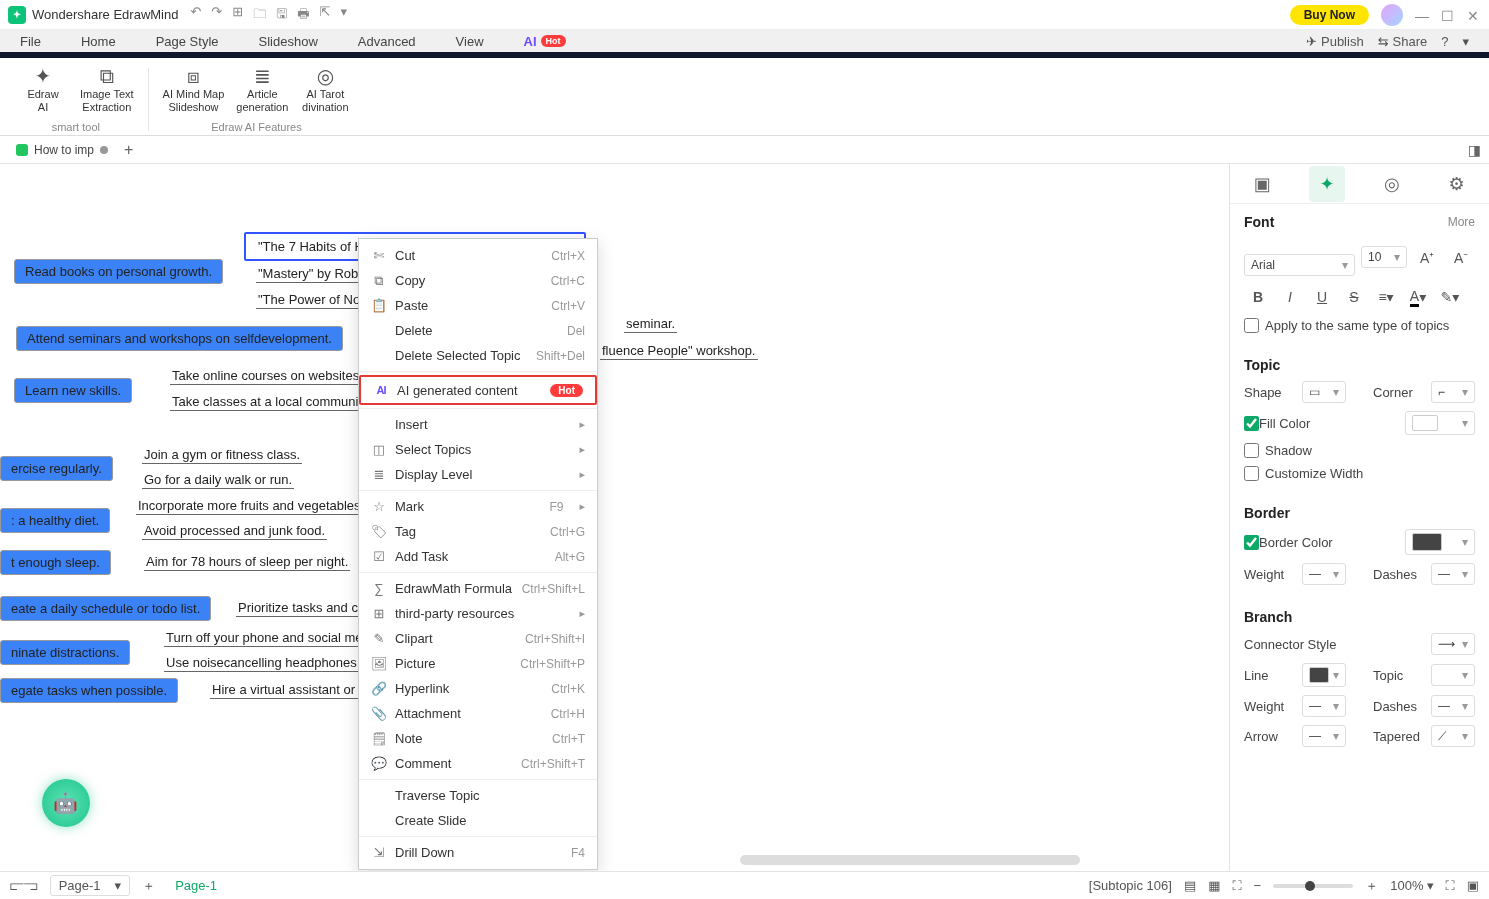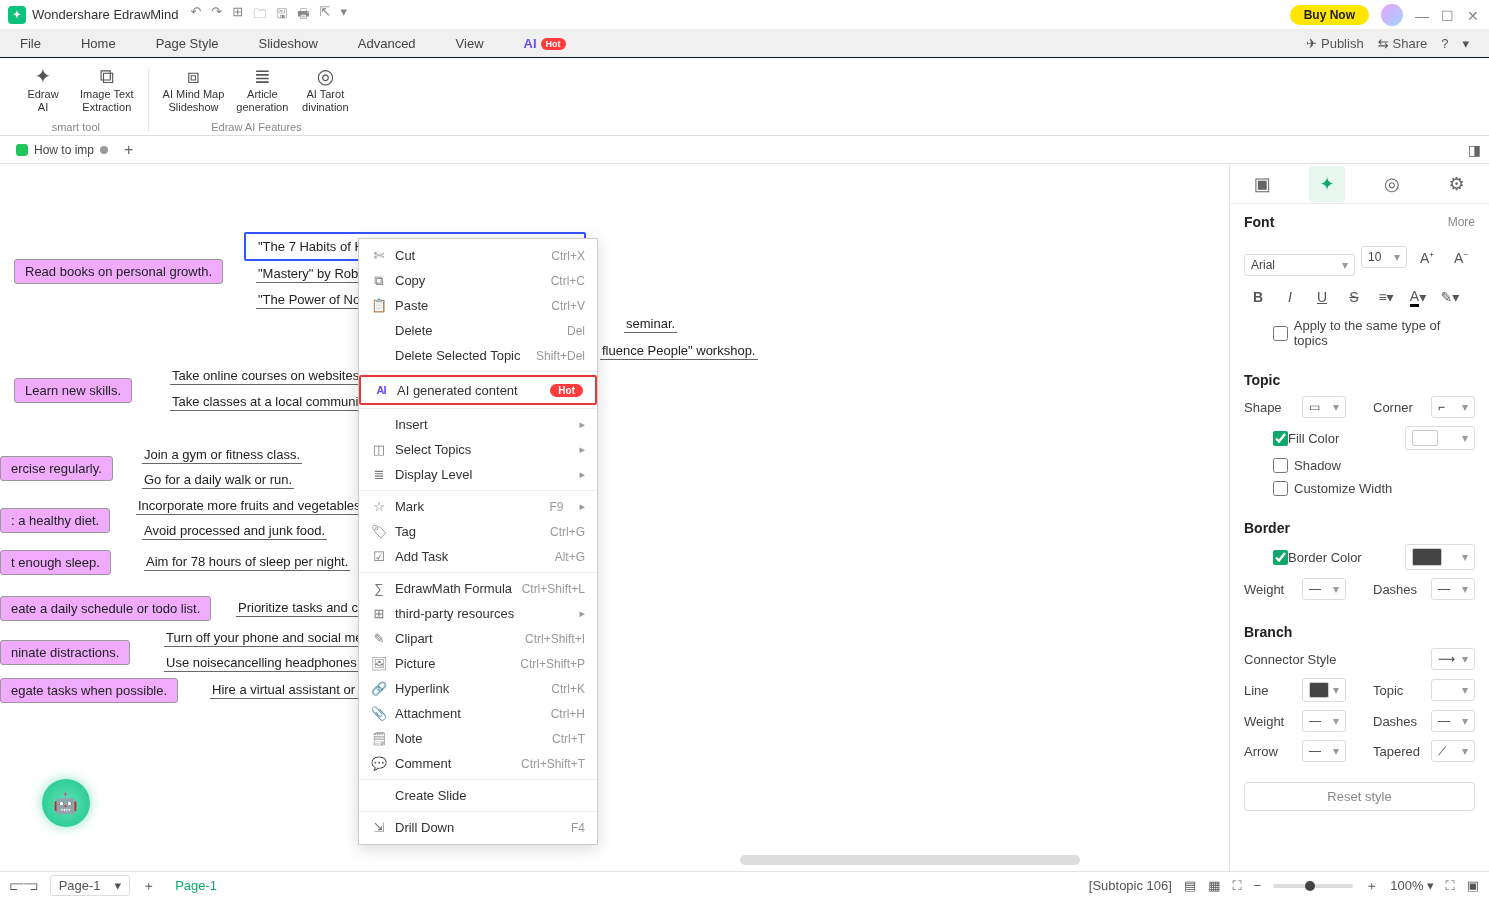--- a/index.html
+++ b/index.html
@@ -7,21 +7,21 @@
 
 .titlebar { height: 30px; background: #fff; display: flex; align-items: center; padding: 0 8px; border-bottom: 1px solid #eee; }
 .titlebar .logo { width: 18px; height: 18px; background: #0dc37a; border-radius: 4px; margin-right: 6px; display:flex;align-items:center;justify-content:center;color:#fff;font-size:10px;font-weight:bold;}
 .titlebar .title { font-size: 13px; color: #333; }
 .titlebar .qa-icons { margin-left: 12px; display: flex; gap: 10px; color: #888; font-size: 13px; }
 .titlebar .right { margin-left: auto; display: flex; align-items: center; gap: 12px; }
 .buy-now { background: #ffe500; border-radius: 12px; padding: 3px 14px; font-size: 12px; font-weight: bold; color: #222; }
 .avatar { width: 22px; height: 22px; border-radius: 50%; background: linear-gradient(135deg,#e6a3ff,#a3d4ff);}
 .win-btn { width: 14px; height: 14px; color: #888; font-size: 14px; }
 
-.menubar { height: 28px; background: #f0f0f0; display: flex; align-items: center; padding: 0 20px; gap: 40px; border-bottom: 1px solid #0f172a; }
+.menubar { height: 28px; background: #f0f0f0; display: flex; align-items: center; padding: 0 20px; gap: 40px; border-bottom: 6px solid #0f172a; }
 .menubar .item { font-size: 13px; color: #444; }
 .menubar .ai-tab { display:flex; align-items:center; gap:4px; }
 .menubar .hot-badge { background:#ff3b3b; color:#fff; font-size:9px; padding:1px 5px; border-radius:6px; font-weight:bold;}
 .menubar .right { margin-left:auto; display:flex; gap:14px; align-items:center; color:#555;}
 .menubar .right .link { display:flex; align-items:center; gap:4px; font-size:13px;}
 
 .ribbon { height: 78px; background: #fff; border-bottom: 1px solid #ddd; display: flex; padding: 6px 10px 0; }
 .ribbon-group { display:flex; flex-direction:column; align-items:center; padding: 0 8px; }
 .ribbon-group-items { display:flex; gap: 12px; height:58px; align-items:flex-start; }
 .ribbon-btn { display:flex; flex-direction:column; align-items:center; justify-content:flex-start; font-size:11px; color:#333; gap:2px; min-width:50px; text-align:center; line-height:1.2;}
@@ -32,21 +32,21 @@
 .tabbar { height: 28px; background: #fff; border-bottom: 1px solid #e5e5e5; display:flex; align-items:center; padding:0 8px;}
 .tabbar .tab { display:flex; align-items:center; gap:6px; font-size:12px; color:#444; padding: 0 8px;}
 .tabbar .tab .dot { width:8px;height:8px;border-radius:50%;background:#999;}
 .tabbar .badge { width:12px;height:12px;background:#22c55e;border-radius:3px;}
 .tabbar .plus { margin-left: 8px; font-size:16px; color:#666;}
 .tabbar .right-toggle { margin-left:auto; font-size:14px; color:#666;}
 
 .workspace { position:absolute; top:164px; bottom:28px; left:0; right:0; display:flex; }
 .canvas { flex:1; background:#fff; position:relative; overflow:hidden; }
 .canvas .mnode { position:absolute; font-size:13px; color:#222; white-space:nowrap; }
-.canvas .mnode.boxed { border:1px solid #999; border-radius:3px; padding:4px 10px; background:#f0abfc; }
+.canvas .mnode.boxed { border:1px solid #999; border-radius:3px; padding:4px 10px; background:#3b82f6; }
 .canvas .mnode.ul { border-bottom:1px solid #666; padding: 0 2px 1px; }
 .canvas .mnode.selected { border:2px solid #3355ff; padding:5px 12px; background:#fff; border-radius:2px; }
 
 .fab { position:absolute; left:42px; bottom:44px; width:48px;height:48px; border-radius:50%; background: radial-gradient(circle,#5ee3b6,#1cc48a); box-shadow:0 0 12px rgba(40,200,150,0.5); display:flex;align-items:center;justify-content:center; color:#fff; font-size:20px;}
 
 .hscroll { position:absolute; bottom:6px; left:740px; width:340px; height:10px; background:#ddd; border-radius:5px;}
 
 .context-menu { position:absolute; left:358px; top:74px; width:240px; background:#fff; border:1px solid #ccc; box-shadow:0 4px 16px rgba(0,0,0,0.15); padding:4px 0; font-size:13px;}
 .cm-item { display:flex; align-items:center; padding: 4px 12px; height:25px; color:#333; gap:8px; position:relative;}
 .cm-item .cm-icon { width:16px; text-align:center; color:#777; font-size:13px;}
@@ -63,21 +63,21 @@
 .sp-tab.active { background:#e7f7ef; color:#0ea968;}
 .sp-section { padding: 10px 14px 6px; }
 .sp-head { display:flex; justify-content:space-between; align-items:center; font-weight:600; font-size:14px; margin-bottom:8px; color:#222;}
 .sp-head .more { font-weight:400; font-size:12px; color:#888;}
 .sp-row { display:flex; align-items:center; gap:6px; margin-bottom:8px; font-size:13px; color:#444;}
 .sp-select { border:1px solid #ddd; border-radius:3px; padding:3px 6px; font-size:12px; background:#fff; display:flex; align-items:center; gap:4px; min-width:0;}
 .sp-select.flex1 { flex:1;margin-top:16px; }
 .sp-select .caret { margin-left:auto; color:#999;}
 .sp-iconbtn { width:28px;height:26px;border:1px solid transparent;border-radius:3px;display:flex;align-items:center;justify-content:center;font-size:14px;color:#555;}
 .fmt-row { display:flex; gap:4px;}
-.sp-check { display:flex; align-items:center; font-size:13px;margin-left:29px;}
+.sp-check { display:flex; align-items:center; font-size:13px;}
 .sp-check input { width:15px;height:15px; accent-color:#0ea968;}
 .sp-label { font-size:13px; color:#444; flex:0 0 auto; min-width:52px;}
 .sp-color-box { width:30px;height:18px;border:1px solid #ccc;background:#444;border-radius:2px;}
 .sp-swatch { width:26px;height:16px;border:1px solid #ccc;border-radius:2px;}
 .reset-btn { border:1px solid #ddd; border-radius:4px; padding:6px 0; text-align:center; font-size:13px; color:#888; margin:6px 14px 12px;}
 
 .statusbar { position:absolute; bottom:0; left:0; right:0; height:28px; background:#fff; border-top:1px solid #e3e3e3; display:flex; align-items:center; padding:0 10px; gap:12px; font-size:13px; color:#555;}
 .statusbar .page-combo { border:1px solid #ddd; padding:2px 8px; border-radius:3px; display:flex; align-items:center; gap:14px;}
 .statusbar .page-tab { color:#0ea968; font-weight:500; padding:0 8px;}
 .statusbar .right { margin-left:auto; display:flex; align-items:center; gap:12px;}
@@ -182,20 +182,21 @@
   <div class="plus">+</div>
   <div class="right-toggle">◨</div>
 </div>
 
 <div class="workspace">
   <div class="canvas">
     <div class="mnode selected" style="left:244px; top:68px; width:342px;">"The 7 Habits of Hi</div>
     <div class="mnode ul" style="left:256px; top:102px;">"Mastery" by Robe</div>
     <div class="mnode ul" style="left:256px; top:128px;">"The Power of Now</div>
     <div class="mnode boxed" style="left:14px; top:95px;">Read books on personal growth.</div>
+    <div class="mnode boxed" style="left:16px; top:162px;">Attend seminars and workshops on selfdevelopment.</div>
     <div class="mnode boxed" style="left:14px; top:214px;">Learn new skills.</div>
     <div class="mnode ul" style="left:170px; top:204px;">Take online courses on websites li</div>
     <div class="mnode ul" style="left:170px; top:230px;">Take classes at a local community</div>
     <div class="mnode ul" style="left:624px; top:152px;">seminar.</div>
     <div class="mnode ul" style="left:600px; top:179px;">fluence People" workshop.</div>
     <div class="mnode boxed" style="left:0px; top:292px;">ercise regularly.</div>
     <div class="mnode ul" style="left:142px; top:283px;">Join a gym or fitness class.</div>
     <div class="mnode ul" style="left:142px; top:308px;">Go for a daily walk or run.</div>
     <div class="mnode boxed" style="left:0px; top:344px;">: a healthy diet.</div>
     <div class="mnode ul" style="left:136px; top:334px;">Incorporate more fruits and vegetables i</div>
@@ -317,20 +318,24 @@
           <span class="cm-shortcut">Ctrl+T</span>
         </div>
       <div class="cm-item">
           <span class="cm-icon">💬</span>
           <span>Comment</span>
           <span class="cm-shortcut">Ctrl+Shift+T</span>
         </div>
       <div class="cm-sep"></div>
       <div class="cm-item">
           <span class="cm-icon"></span>
+          <span>Traverse Topic</span>
+        </div>
+      <div class="cm-item">
+          <span class="cm-icon"></span>
           <span>Create Slide</span>
         </div>
       <div class="cm-sep"></div>
       <div class="cm-item">
           <span class="cm-icon">⇲</span>
           <span>Drill Down</span>
           <span class="cm-shortcut">F4</span>
         </div>
     </div>
   </div>
@@ -460,21 +465,20 @@
         <span class="sp-label" style="margin-left:auto">Dashes</span>
         <div class="sp-select" style="width:44px">—<span class="caret">▾</span></div>
       </div>
       <div class="sp-row">
         <span class="sp-label">Arrow</span>
         <div class="sp-select" style="width:44px">—<span class="caret">▾</span></div>
         <span class="sp-label" style="margin-left:auto">Tapered</span>
         <div class="sp-select" style="width:44px">⟋<span class="caret">▾</span></div>
       </div>
     </div>
-    <div class="reset-btn">Reset style</div>
   </div>
 </div>
 
 <div class="statusbar">
   <span>⫍⫎</span>
   <div class="page-combo">
       <span>Page-1</span>
       <span>▾</span>
     </div>
   <span>＋</span>

